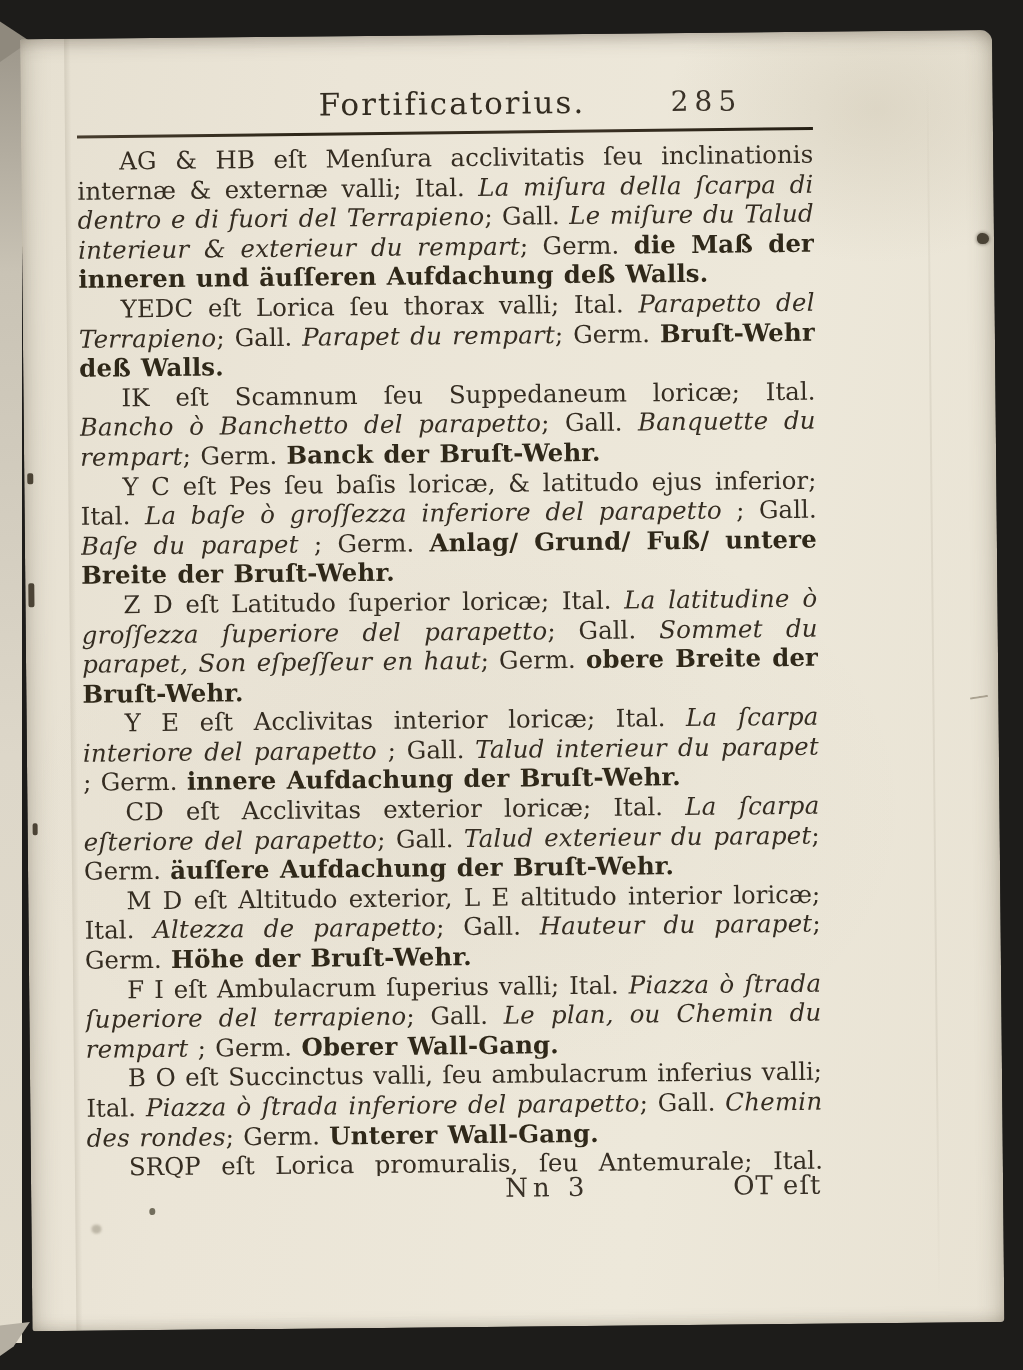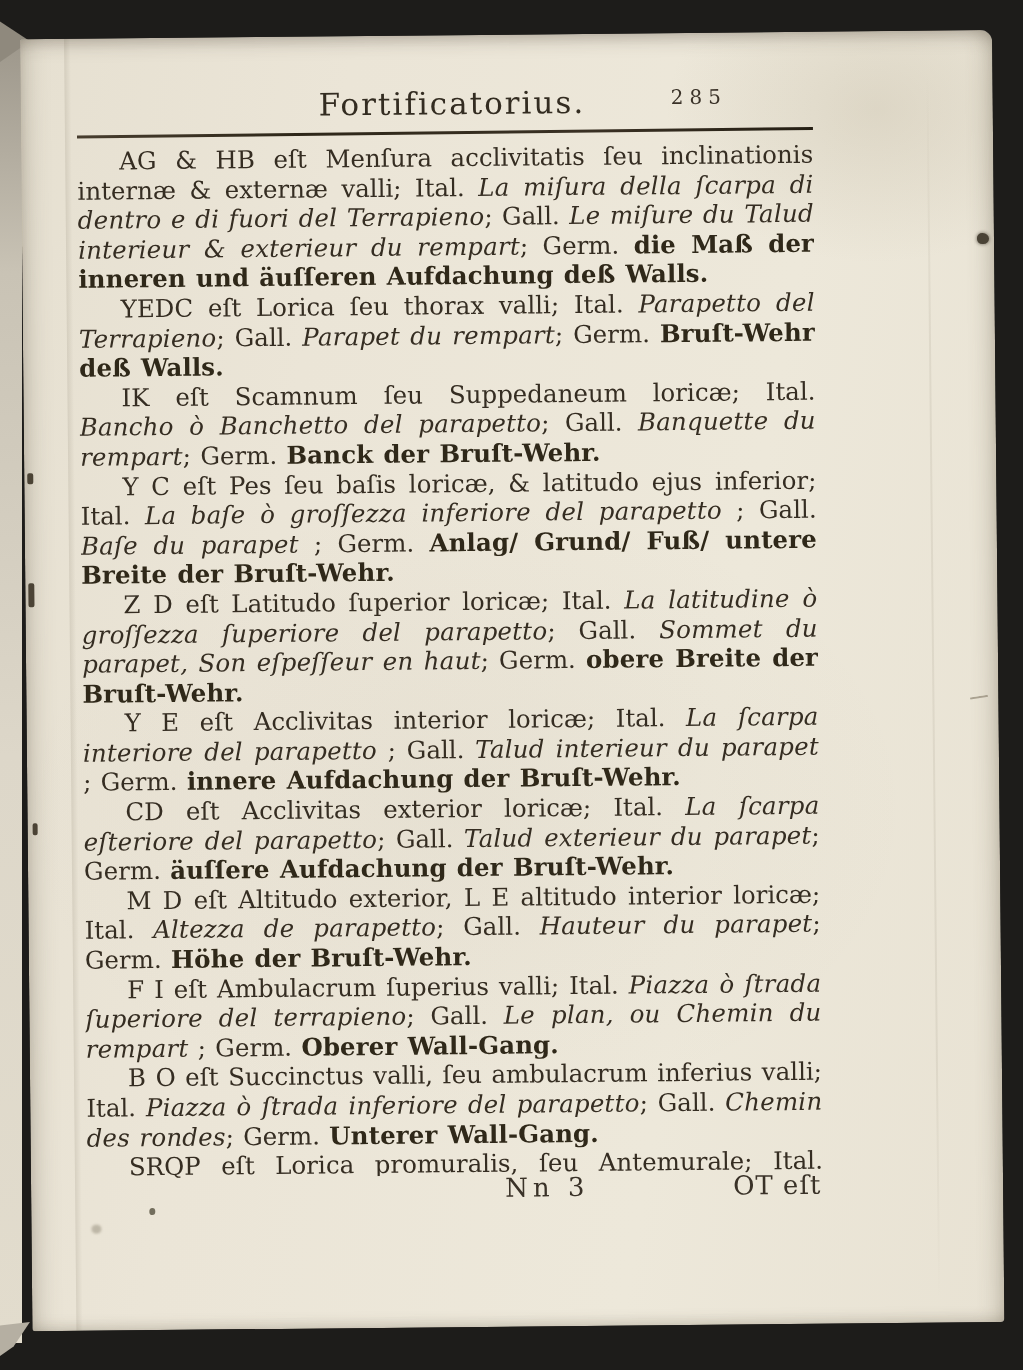--- a/index.html
+++ b/index.html
@@ -65,21 +65,21 @@
   }
 
   .header{position:relative;height:42px;}
   .title{
     position:absolute;left:242px;top:0;
     font-size:31px;letter-spacing:2px;color:#332c21;
     white-space:nowrap;
   }
   .pagenum{
     position:absolute;left:594px;top:2px;
-    font-size:20px;letter-spacing:6px;color:#3a3228;
+    font-size:28px;letter-spacing:6px;color:#3a3228;
     white-space:nowrap;
   }
   .rule{
     margin-top:4px;height:3px;
     background:linear-gradient(to right,#473d2e,#2e2719 30%,#3a3124 70%,#251f14);
     transform:rotate(-0.12deg);
   }
 
   .body{
     margin-top:9px;height:1032px;overflow:hidden;

